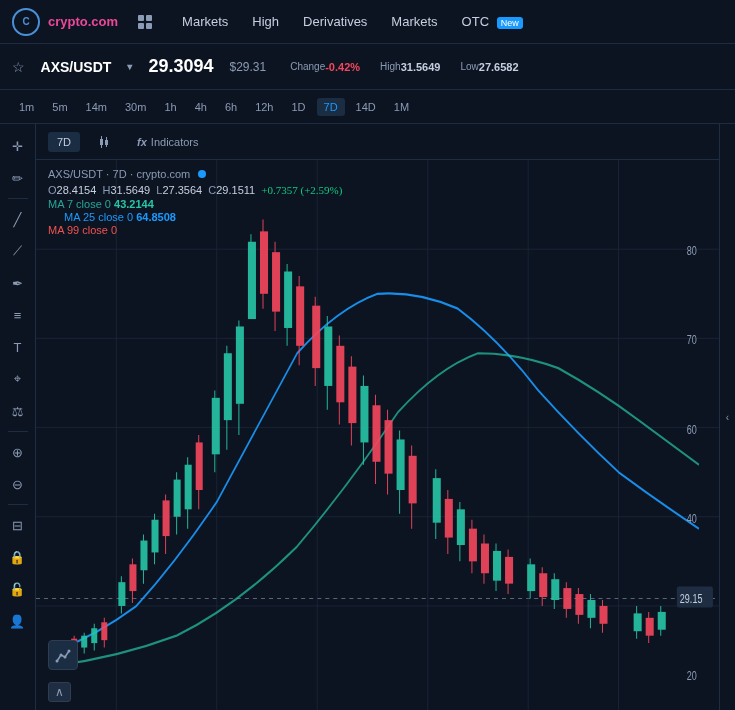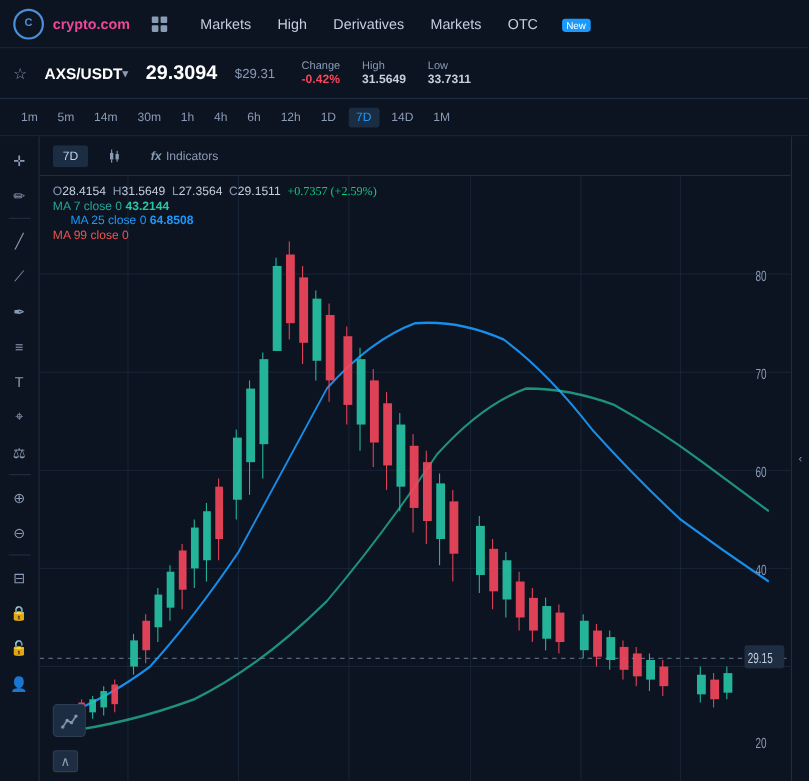--- a/index.html
+++ b/index.html
@@ -66,21 +66,21 @@
       font-size: 13px;
       cursor: pointer;
       padding: 4px 0;
     }
     .nav-badge {
       background: #1a9aff;
       color: #fff;
       font-size: 9px;
       padding: 1px 4px;
       border-radius: 3px;
-      margin-left: 18px;
+      margin-left: 4px;
     }
 
     
     .ticker-bar {
       background: #0d1421;
       border-bottom: 1px solid #1e2d42;
       display: flex;
       align-items: center;
       height: 46px;
       padding: 0 12px;
@@ -90,21 +90,21 @@
       color: #8a9bb5;
       font-size: 14px;
       cursor: pointer;
     }
     .pair-name {
       color: #ffffff;
       font-size: 14px;
       font-weight: 600;
       display: flex;
       align-items: center;
-      gap: 0;
+      gap: 16px;
     }
     .pair-arrow {
       color: #8a9bb5;
       font-size: 10px;
     }
     .price-main {
       color: #ffffff;
       font-size: 18px;
       font-weight: 600;
     }
@@ -112,21 +112,21 @@
       color: #8a9bb5;
       font-size: 12px;
     }
     .ticker-stats {
       display: flex;
       gap: 20px;
       margin-left: 8px;
     }
     .stat-block {
       display: flex;
-      flex-direction: column;
+      flex-direction: row;
     }
     .stat-label {
       color: #8a9bb5;
       font-size: 10px;
     }
     .stat-value {
       font-size: 11px;
       font-weight: 700;
     }
     .stat-value.negative { color: #f6465d; }
@@ -337,21 +337,21 @@
     <div class="stat-block">
       <span class="stat-label">Change</span>
       <span class="stat-value negative">-0.42%</span>
     </div>
     <div class="stat-block">
       <span class="stat-label">High</span>
       <span class="stat-value neutral">31.5649</span>
     </div>
     <div class="stat-block">
       <span class="stat-label">Low</span>
-      <span class="stat-value neutral">33.7311</span>
+      <span class="stat-value neutral">27.6582</span>
     </div>
   </div>
 </div>
 
 <div class="time-bar">
   <button class="time-btn">1m</button>
   <button class="time-btn">5m</button>
   <button class="time-btn">14m</button>
   <button class="time-btn">30m</button>
   <button class="time-btn">1h</button>
@@ -404,20 +404,24 @@
       <button class="chart-tool-btn">
         <span style="font-style:italic;font-weight:bold;font-size:11px;color:#8a9bb5;">fx</span>
         <span>Indicators</span>
       </button>
     </div>
 
     <div class="chart-body">
 
       
       <div class="chart-info-overlay">
+        <div class="chart-title-row">
+          <span>AXS/USDT · 7D · crypto.com</span>
+          <div class="chart-dot"></div>
+        </div>
         <div class="chart-ohlc">
           O<span>28.4154</span>&nbsp;
           H<span>31.5649</span>&nbsp;
           L<span>27.3564</span>&nbsp;
           C<span>29.1511</span>&nbsp;
           <span class="pos">+0.7357 (+2.59%)</span>
         </div>
         <div class="ma-lines">
           <div class="ma-line" style="color:#26a69a;">
             <span>MA 7 close 0</span>

